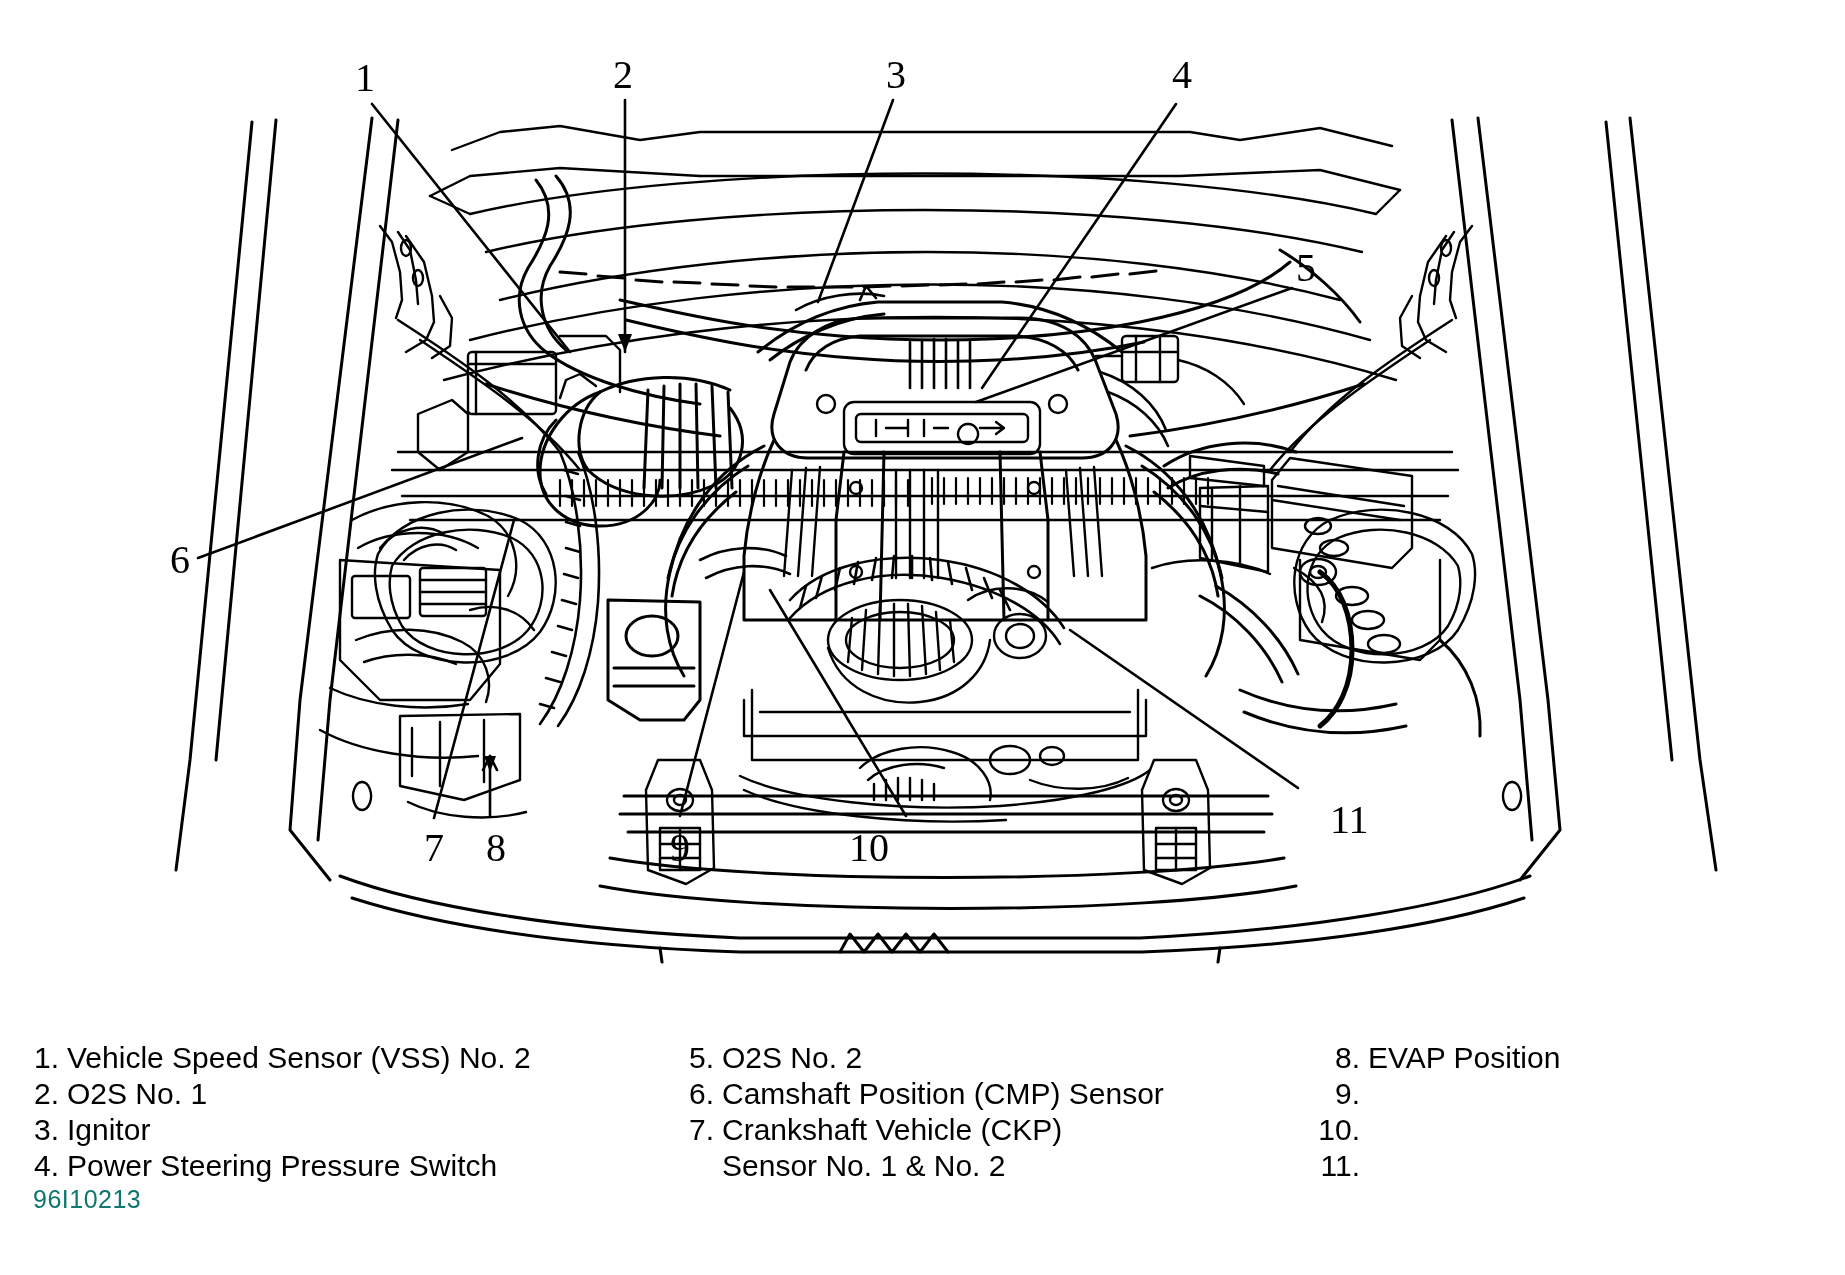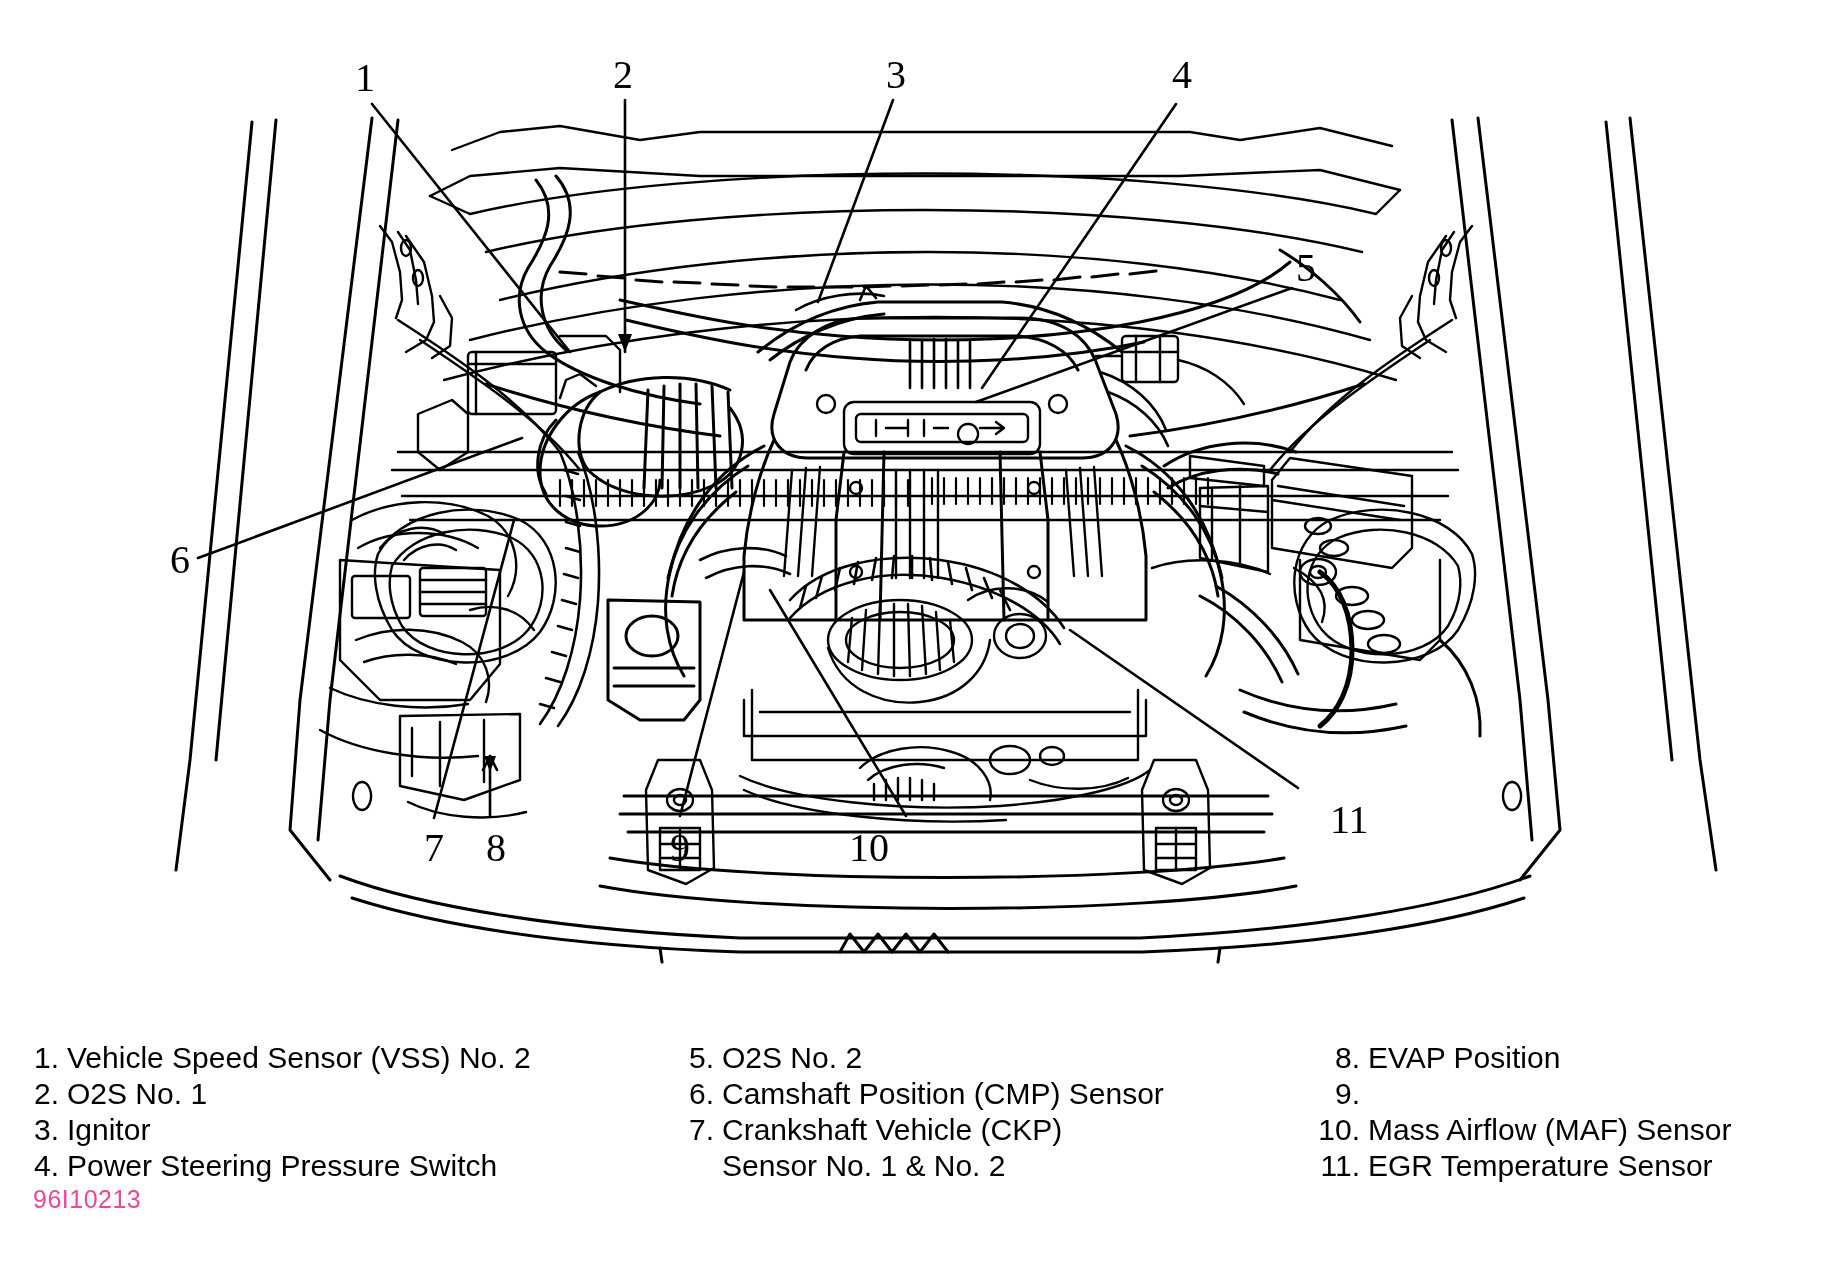--- a/index.html
+++ b/index.html
@@ -62,21 +62,21 @@
   .legend-col.c3 .legend-num { width: 42px; }
   .legend-cont {
     padding-left: 34px;
   }
   #drawing-id {
     position: absolute;
     left: 33px;
     top: 1185px;
     font-family: "Liberation Sans", sans-serif;
     font-size: 25px;
-    color: #ec4899;
+    color: #0f766e;
     letter-spacing: 0.5px;
   }
 </style>
 </head>
 <body>
 
 <div id="page">
 
   <svg id="diagram-svg" viewBox="0 0 1845 1275" preserveAspectRatio="none" xmlns="http://www.w3.org/2000/svg">
     <g fill="none" stroke="#000" stroke-width="2.4" stroke-linecap="round" stroke-linejoin="round">
@@ -551,25 +551,23 @@
     <div class="legend-col c3">
       <div class="legend-row">
         <span class="legend-num">8.</span>
         <span class="legend-text">EVAP Position</span>
       </div>
       <div class="legend-row">
         <span class="legend-num">9.</span>
       </div>
       <div class="legend-row">
         <span class="legend-num">10.</span>
-        <span class="legend-text">Mass Airflow (MAF) Sensor</span>
       </div>
       <div class="legend-row">
         <span class="legend-num">11.</span>
-        <span class="legend-text">EGR Temperature Sensor</span>
       </div>
     </div>
 
   </div>
 
   <div id="drawing-id">96I10213</div>
 
 </div>
 
 </body></html>

